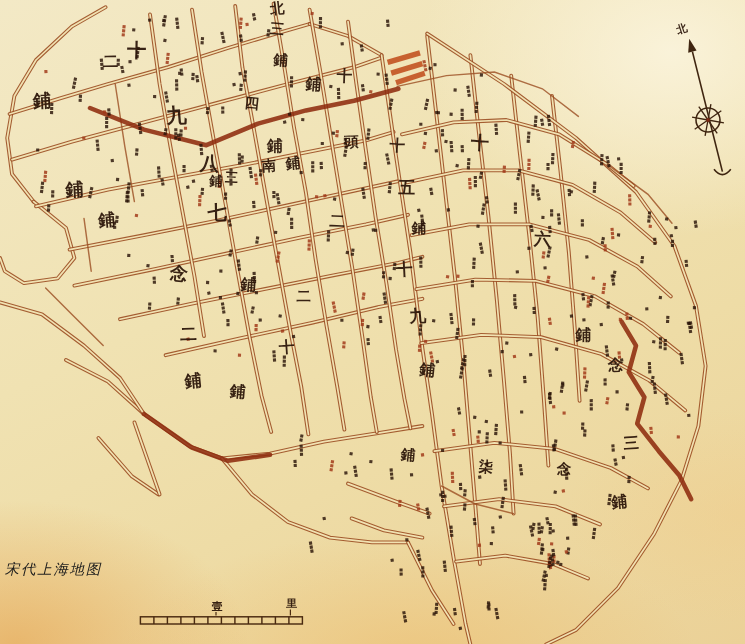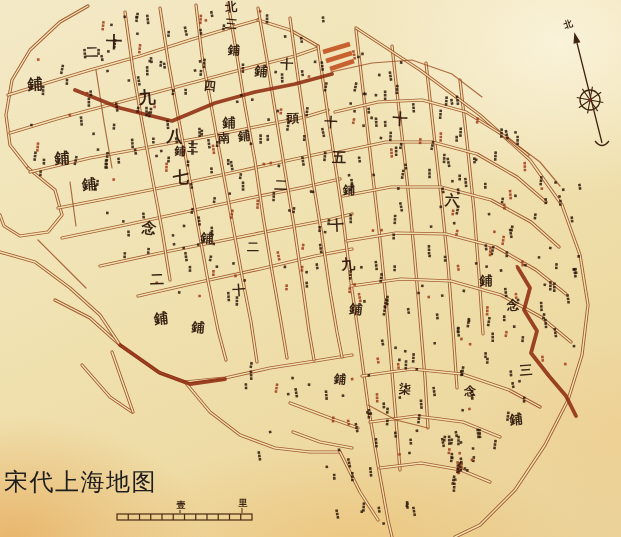--- a/index.html
+++ b/index.html
@@ -19,23 +19,24 @@
   .district-label{
     fill:#2a1408;
     font-family:"DejaVu Sans", sans-serif;
     font-weight:bold;
     opacity:.93;
   }
   #caption{
     position:absolute;
     left:4px;top:466px;
     font-family:"DejaVu Serif", serif;
-    font-size:24px;
+    font-size:12px;
     letter-spacing:1.5px;
     color:#1d1d1d;
+    font-style:italic;
   }
 </style>
 </head>
 <body>
 
 <div id="stage">
   <svg id="map-svg" width="621" height="537" viewBox="0 0 621 537" xmlns="http://www.w3.org/2000/svg">
       <g>
         <polyline points="88,6 60,22 30,50 12,80 6,115 10,145 28,168" fill="none" stroke="#9b4e22" stroke-width="3.2" stroke-linecap="round" stroke-linejoin="round" opacity="0.9"></polyline>
         <polyline points="88,6 60,22 30,50 12,80 6,115 10,145 28,168" fill="none" stroke="#f1e2b2" stroke-width="1.4" stroke-linecap="round" stroke-linejoin="round"></polyline>

